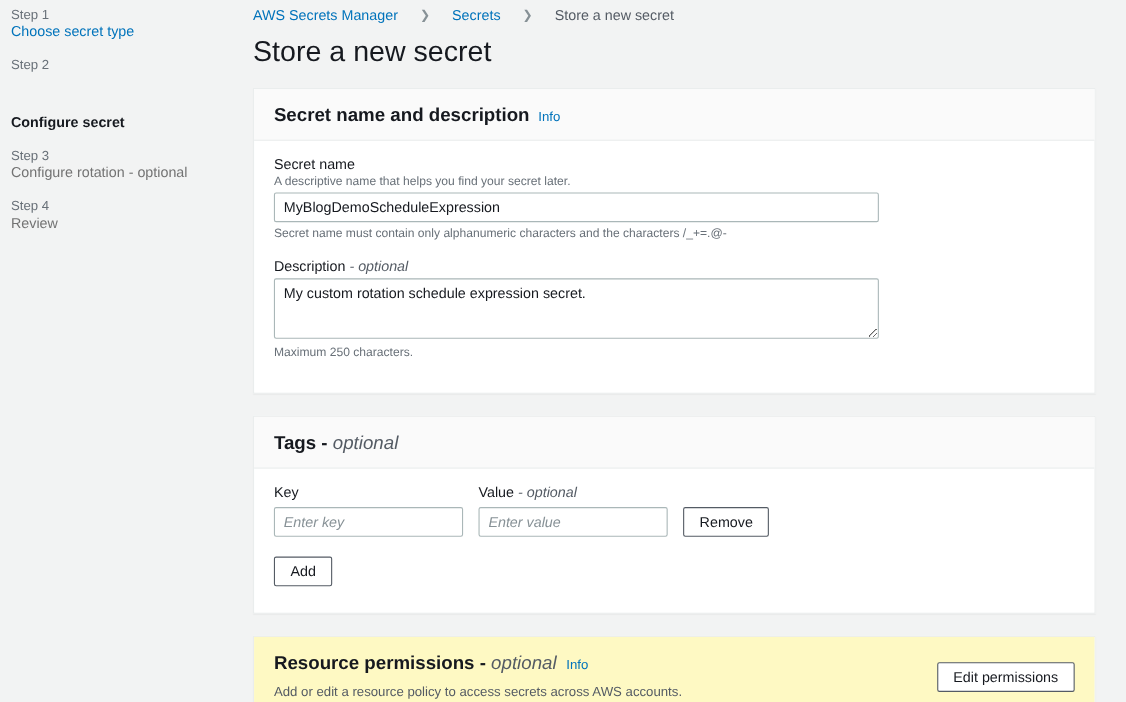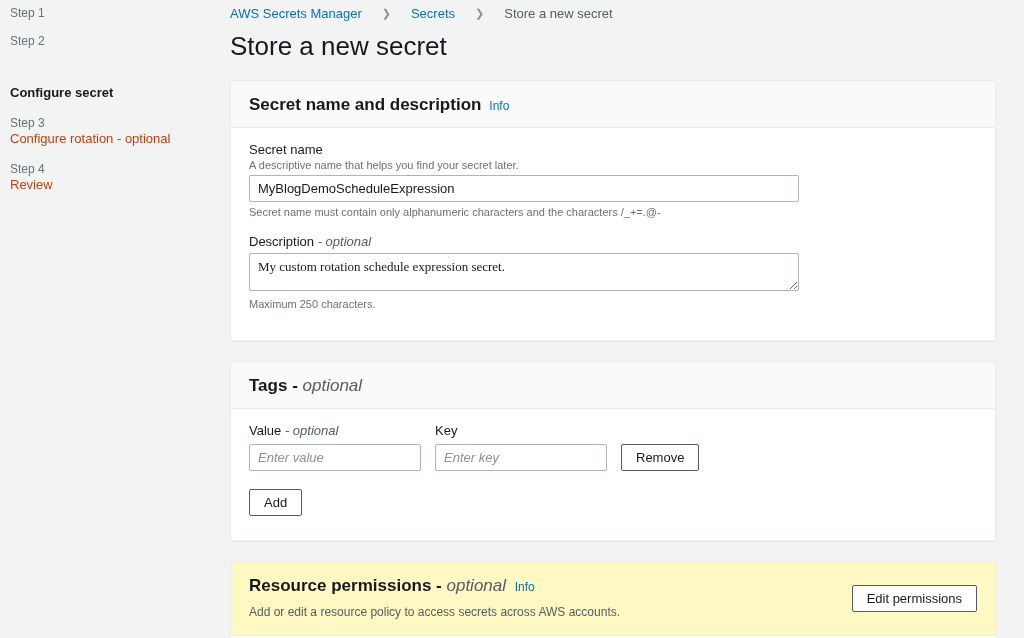--- a/index.html
+++ b/index.html
@@ -14,21 +14,21 @@
   .layout { display: flex; }
   
   .sidebar {
     width: 220px;
     padding: 6px 0 0 10px;
     flex-shrink: 0;
     font-size: 12px;
   }
   .step-block { margin-bottom: 14px; }
   .step-label { color: #687078; font-size: 12px; }
-  .step-title { color: #c2410c; font-size: 13px; line-height: 1.3; margin-top: 1px; }
+  .step-title { color: #737373; font-size: 13px; line-height: 1.3; margin-top: 1px; }
   .step-title.link { color: #0073bb; }
   .step-title.current { color: #16191f; font-weight: 700; margin-top: 37px; }
   
   .main {
     flex: 1;
     padding: 6px 28px 20px 10px;
   }
   .breadcrumb { font-size: 13px; color: #545b64; margin-bottom: 10px; display: flex; align-items: center; gap: 20px; flex-wrap: wrap;}
   .breadcrumb a { color: #0073bb; text-decoration: none; }
   .breadcrumb .chev { color: #879196; font-size: 11px; }
@@ -56,21 +56,21 @@
   input[type=text], textarea {
     width: 550px;
     max-width: 100%;
     border: 1px solid #aab7b8;
     border-radius: 2px;
     padding: 5px 8px;
     font-family: inherit;
     font-size: 13px;
     color: #16191f;
   }
-  textarea { height: 38px; resize: both; font-family: Liberation Serif, serif; }
+  textarea { height: 55px; resize: both; }
   input::placeholder, textarea::placeholder { color: #879196; font-style: italic; }
   .tags-row { display: flex; gap: 14px; align-items: flex-end; }
   .tags-col { display: flex; flex-direction: column; }
   .tags-col .col-label { font-size: 13px; margin-bottom: 6px; }
   .tags-col input { width: 172px; }
   .btn {
     display: inline-block;
     border: 1px solid #545b64;
     background: #fff;
     color: #16191f;
@@ -87,20 +87,21 @@
   .flex-header .left { flex: 1; }
 </style>
 </head>
 <body>
 
 <div class="layout">
 
   <nav class="sidebar">
     <div class="step-block">
       <div class="step-label">Step 1</div>
+      <div class="step-title link">Choose secret type</div>
     </div>
     <div class="step-block">
       <div class="step-label">Step 2</div>
       <div class="step-title current">Configure secret</div>
     </div>
     <div class="step-block">
       <div class="step-label">Step 3</div>
       <div class="step-title">Configure rotation - optional</div>
     </div>
     <div class="step-block">
@@ -146,29 +147,29 @@
 
     <section class="panel">
       <div class="panel-header">
         <h2>
           <span>Tags - </span><span class="optional">optional</span>
         </h2>
       </div>
       <div class="panel-body">
         <div class="tags-row">
           <div class="tags-col">
+            <div class="col-label">Key</div>
+            <input type="text" placeholder="Enter key" style="">
+          </div>
+          <div class="tags-col">
             <div class="col-label">
               <span>Value</span>
               <span class="optional">- optional</span>
             </div>
             <input type="text" placeholder="Enter value" style="">
-          </div>
-          <div class="tags-col">
-            <div class="col-label">Key</div>
-            <input type="text" placeholder="Enter key" style="">
           </div>
           <div class="tags-col">
             <button class="btn small">Remove</button>
           </div>
         </div>
         <div class="add-btn-row">
           <button class="btn small">Add</button>
         </div>
       </div>
     </section>

